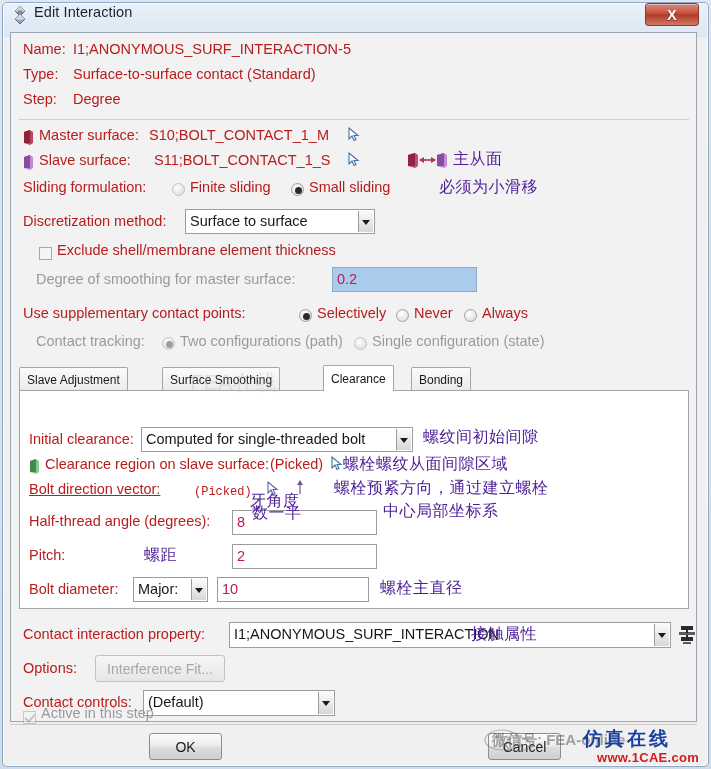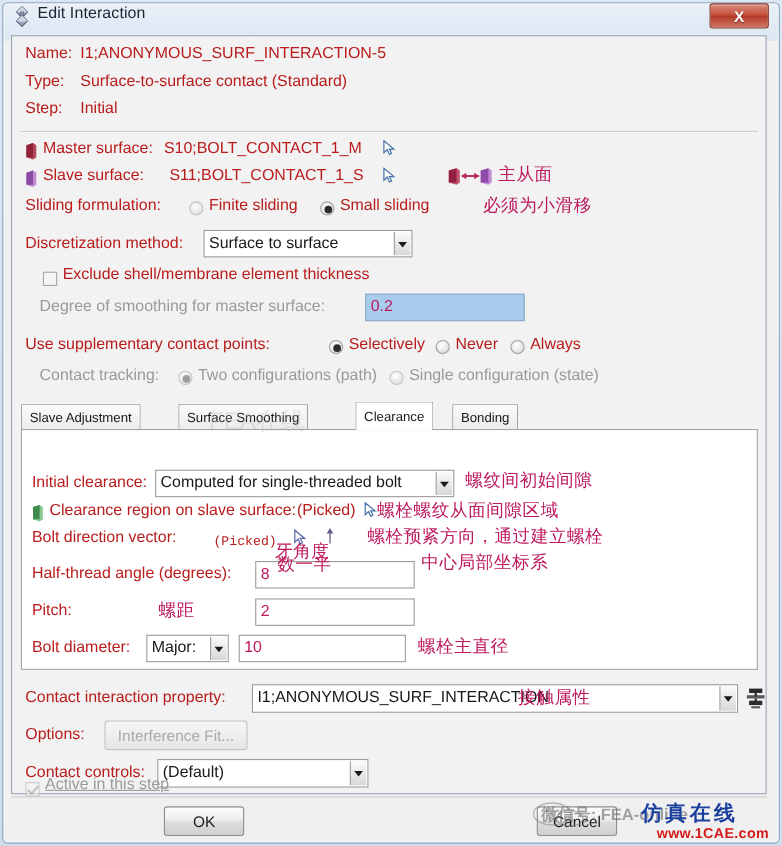--- a/index.html
+++ b/index.html
@@ -190,21 +190,21 @@
   
   .footer {
     position: absolute; left: 10px; top: 724px;
     width: 687px; height: 41px;
     border-top: 1px solid #cdcdcd;
   }
 
   
   .anno {
     position: absolute;
-    color: #be185d;
+    color: #4c1d95;
     font-size: 16px;
     white-space: nowrap;
     letter-spacing: .5px;
   }
 
   
   .surf-ico { position: absolute; width: 11px; height: 17px; }
 
   
   .cursor-ico { position: absolute; width: 12px; height: 15px; }
@@ -262,21 +262,21 @@
 
   <div class="panel">
 
     <div class="row lbl" style="left:12px; top:8px;">Name:</div>
     <div class="row lbl" style="left:62px; top:8px;">I1;ANONYMOUS_SURF_INTERACTION-5</div>
 
     <div class="row lbl" style="left:12px; top:33px;">Type:</div>
     <div class="row lbl" style="left:62px; top:33px;">Surface-to-surface contact (Standard)</div>
 
     <div class="row lbl" style="left:12px; top:58px;">Step:</div>
-    <div class="row lbl" style="left:62px; top:58px;">Initial</div>
+    <div class="row lbl" style="left:62px; top:58px;">Degree</div>
 
     <hr class="sep" style="top:86px;">
 
     <svg class="surf-ico" style="left:12px; top:96px;" viewBox="0 0 11 17">
       <polygon points="1,3 7,1 10,3 10,14 7,16 1,14" fill="#b4475a"></polygon>
       <polygon points="1,3 7,1 7,14 1,14" fill="#8e2338"></polygon>
     </svg>
     <div class="row lbl" style="left:28px; top:94px;">Master surface:</div>
     <div class="row lbl" style="left:138px; top:94px;">S10;BOLT_CONTACT_1_M</div>
     <svg class="cursor-ico" style="left:337px; top:94px;" viewBox="0 0 12 15">
@@ -359,21 +359,21 @@
       <polygon points="1,3 7,1 10,3 10,14 7,16 1,14" fill="#87c990"></polygon>
       <polygon points="1,3 7,1 7,14 1,14" fill="#3f8a4d"></polygon>
     </svg>
     <div class="row lbl" style="left:34px; top:423px;">Clearance region on slave surface:</div>
     <div class="row lbl" style="left:259px; top:423px;">(Picked)</div>
     <svg class="cursor-ico" style="left:320px; top:423px;" viewBox="0 0 12 15">
       <polygon points="1,1 1,12 4,9 6,13.5 8,12.5 6,8.5 10,8.5" fill="#ffffff" stroke="#4472a8" stroke-width="1.1"></polygon>
     </svg>
     <div class="anno" style="left:332px; top:421px;">螺栓螺纹从面间隙区域</div>
 
-    <div class="row lbl" style="left:18px; top:448px;">Bolt direction vector:</div>
+    <div class="row lbl" style="left:18px; top:448px;text-decoration:underline;">Bolt direction vector:</div>
     <div class="row lbl mono" style="left:183px; top:452px;">(Picked)</div>
     <svg class="cursor-ico" style="left:256px; top:448px;" viewBox="0 0 12 15">
       <polygon points="1,1 1,12 4,9 6,13.5 8,12.5 6,8.5 10,8.5" fill="#ffffff" stroke="#5566a8" stroke-width="1.1"></polygon>
     </svg>
     <svg style="position:absolute; left:283px; top:446px; width:12px; height:16px;" viewBox="0 0 12 16">
       <line x1="6" y1="15" x2="6" y2="3" stroke="#6a5a8a" stroke-width="1.2"></line>
       <polygon points="6,1 3,6 9,6" fill="#6a5a8a"></polygon>
     </svg>
     <div class="anno" style="left:323px; top:445px;">螺栓预紧方向，通过建立螺栓</div>
     <div class="anno" style="left:372px; top:468px;">中心局部坐标系</div>
@@ -421,21 +421,21 @@
       <span>Interference Fit...</span>
     </div>
 
     <div class="row lbl" style="left:12px; top:661px;">Contact controls:</div>
     <div class="combo" style="left:132px; top:657px; width:192px; height:26px;">
       <span>(Default)</span>
       <span class="arrow"></span>
     </div>
 
     <div class="chk checked" style="left:12px; top:678px; opacity:.55;"></div>
-    <div class="row lbl dim" style="left:30px; top:672px;text-decoration:underline;">Active in this step</div>
+    <div class="row lbl dim" style="left:30px; top:672px;">Active in this step</div>
   </div>
 
   <div class="footer">
     <div class="btn" style="left:139px; top:8px; width:73px; height:27px;">
       <span>OK</span>
     </div>
     <div class="btn" style="left:478px; top:8px; width:73px; height:27px;">
       <span>Cancel</span>
     </div>
   </div>

